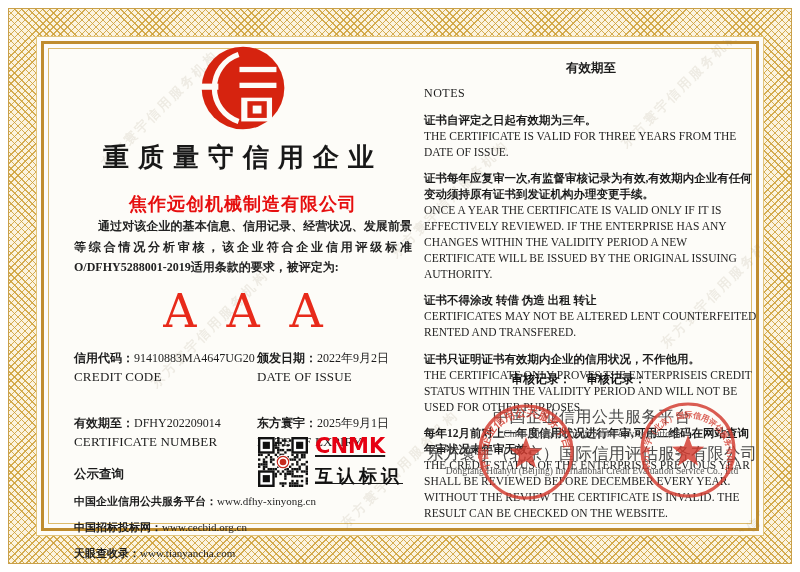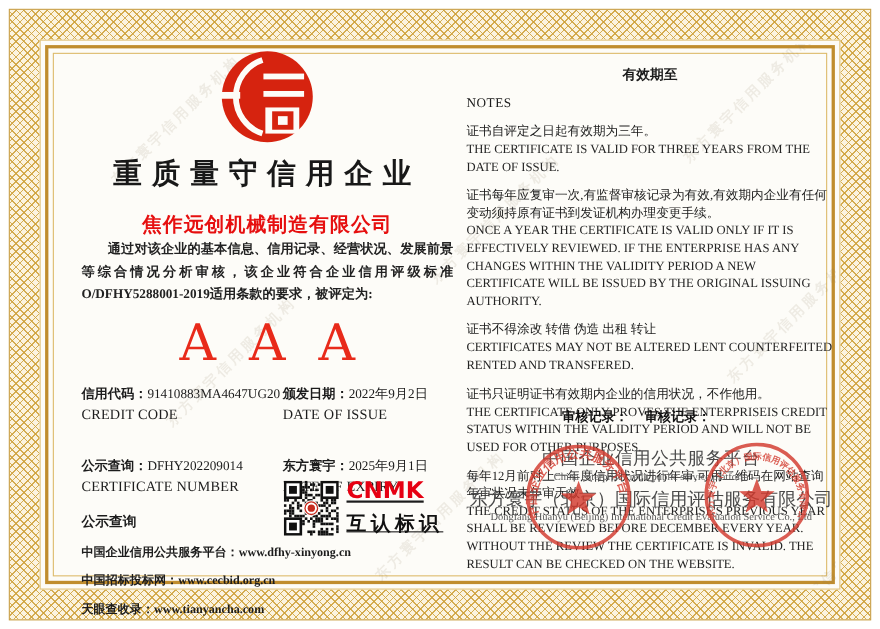--- a/index.html
+++ b/index.html
@@ -28,33 +28,33 @@
   .statement{font-size:12px;line-height:1.72;text-align:justify;text-indent:2em;
     color:#222;font-weight:bold;}
   .rating{text-align:center;font-size:46px;color:#e82a1a;letter-spacing:30px;
     text-indent:30px;margin-top:6px;font-family:"DejaVu Serif", serif;}
   .fields{display:grid;grid-template-columns:1.18fr 1fr;row-gap:30px;margin-top:12px;}
   .f-line1{font-size:12px;}
   .f-label{font-weight:bold;}
   .f-sub{font-size:13px;margin-top:2px;letter-spacing:.2px;}
   .query-head{font-size:12.5px;font-weight:bold;margin-top:16px;}
   .q-link{font-size:11px;font-weight:bold;margin-top:11px;}
-  .q-link .url{font-weight:bold;font-family:"Liberation Serif",serif;}
+  .q-link .url{font-weight:normal;font-family:"Liberation Serif",serif;}
   
   .qr-block{position:absolute;left:258px;top:436px;display:flex;align-items:center;text-decoration:underline;}
   .qr-text{margin-left:7px;}
   .cnmk{font-family:"DejaVu Sans", sans-serif;font-weight:bold;font-size:21px;color:#e60012;line-height:1;}
   .mutual{font-family:"DejaVu Sans", sans-serif;font-weight:bold;font-size:18px;color:#111;
     letter-spacing:4px;margin-top:7px;}
   
   .right-col{position:absolute;left:424px;top:60px;width:334px;font-size:11.5px;line-height:1.38;}
   .notes-zh{text-align:center;font-weight:bold;font-size:12.5px;}
   .notes-en{font-size:12px;margin-top:8px;letter-spacing:.5px;}
   .note{margin-top:11px;}
-  .note .zh{font-weight:normal;color:#1a1a1a;}
+  .note .zh{font-weight:bold;color:#1a1a1a;}
   .note .en{color:#242424;}
   .review-label{position:absolute;font-weight:bold;font-size:12px;color:#111;}
   
   .issuers{position:absolute;left:416px;top:407px;width:352px;text-align:center;}
   .issuer-zh1{font-family:"DejaVu Sans", sans-serif;font-size:16px;color:#4a4a4a;letter-spacing:.5px;}
   .issuer-en{font-size:9.5px;color:#555;margin-top:1px;}
   .issuer-zh2{font-family:"DejaVu Sans", sans-serif;font-size:16.5px;color:#4a4a4a;margin-top:4px;}
   .seal{position:absolute;opacity:.82;pointer-events:none;}
   #seal1{left:476px;top:398px;}
   #seal2{left:638px;top:396px;}
@@ -103,21 +103,21 @@
     <div class="fields">
       <div>
         <div class="f-line1"><span class="f-label">信用代码：</span><span>91410883MA4647UG20</span></div>
         <div class="f-sub">CREDIT CODE</div>
       </div>
       <div>
         <div class="f-line1"><span class="f-label">颁发日期：</span><span>2022年9月2日</span></div>
         <div class="f-sub">DATE OF ISSUE</div>
       </div>
       <div>
-        <div class="f-line1"><span class="f-label">公示查询：</span><span>DFHY202209014</span></div>
+        <div class="f-line1"><span class="f-label">有效期至：</span><span>DFHY202209014</span></div>
         <div class="f-sub">CERTIFICATE NUMBER</div>
       </div>
       <div>
         <div class="f-line1"><span class="f-label">东方寰宇：</span><span>2025年9月1日</span></div>
         <div class="f-sub">DATE OF EXPIRY</div>
       </div>
     </div>
 
     <div class="query-head">公示查询</div>
     <div class="q-link">

